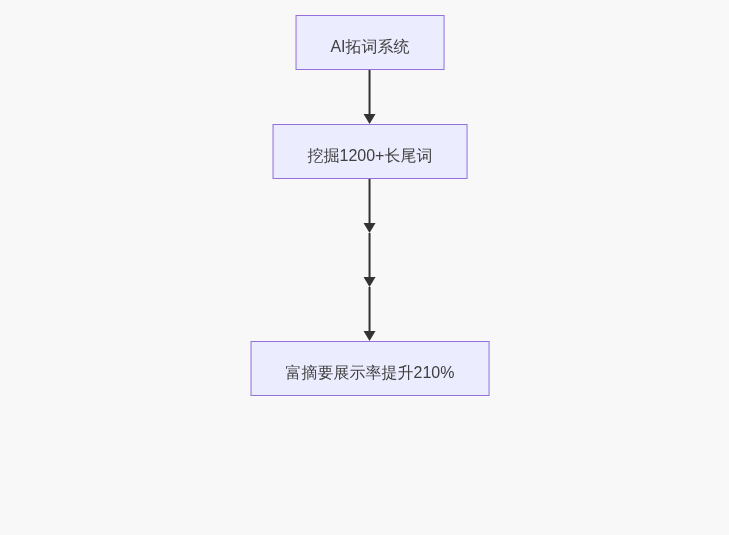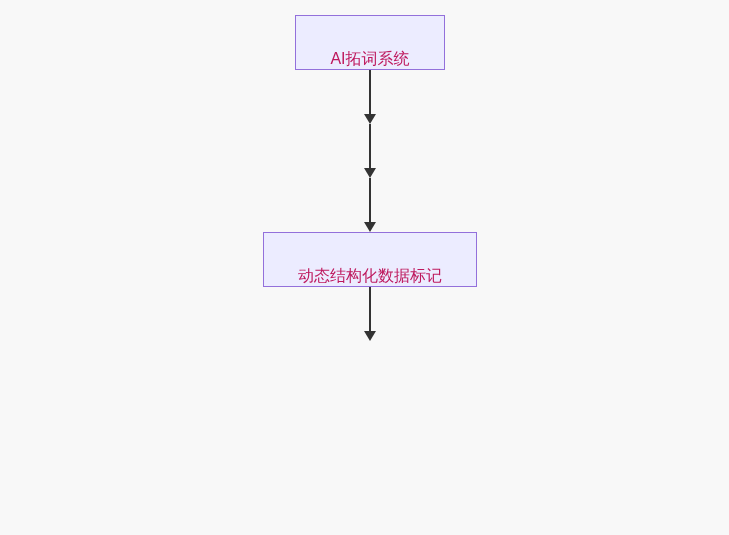--- a/index.html
+++ b/index.html
@@ -21,24 +21,24 @@
     left: 370px;
     top: 15px;
     transform: translateX(-50%);
     display: flex;
     flex-direction: column;
     align-items: center;
   }
   .flow-node {
     box-sizing: border-box;
     height: 55px;
-    padding: 16px 34px;
+    padding: 4px 34px;
     background: #ECECFF;
     border: 1px solid #9370DB;
-    color: #be185d;
+    color: #404040;
     font-size: 16px;
     line-height: 53px;
     white-space: nowrap;
     text-align: center;
   }
   .edge-arrow {
     position: relative;
     width: 14px;
     height: 54px;
   }
@@ -69,34 +69,35 @@
 <div class="canvas">
   <div class="flow-column">
 
     <div class="flow-node">AI拓词系统</div>
 
     <div class="edge-arrow">
       <div class="arrow-line"></div>
       <div class="arrow-head"></div>
     </div>
 
+    <div class="flow-node">挖掘1200+长尾词</div>
 
     <div class="edge-arrow">
       <div class="arrow-line"></div>
       <div class="arrow-head"></div>
     </div>
 
 
     <div class="edge-arrow">
       <div class="arrow-line"></div>
       <div class="arrow-head"></div>
     </div>
 
-    <div class="flow-node">动态结构化数据标记</div>
 
     <div class="edge-arrow">
       <div class="arrow-line"></div>
       <div class="arrow-head"></div>
     </div>
 
+    <div class="flow-node">富摘要展示率提升210%</div>
 
   </div>
 </div>
 
 </body></html>

